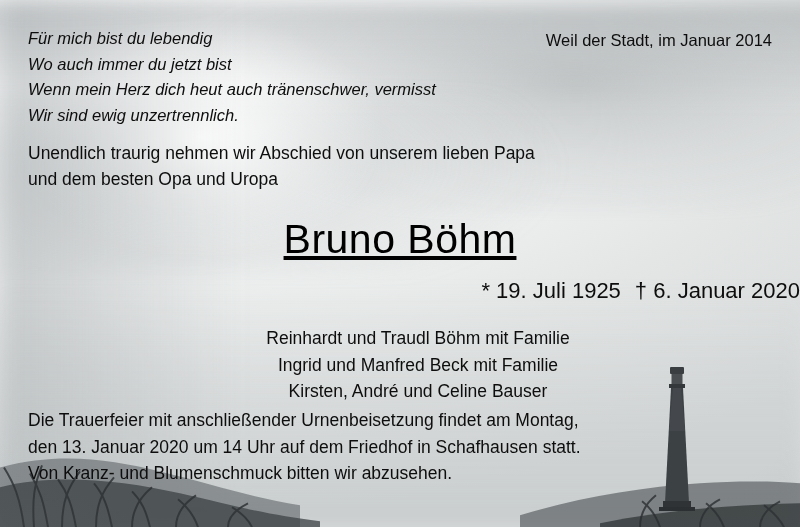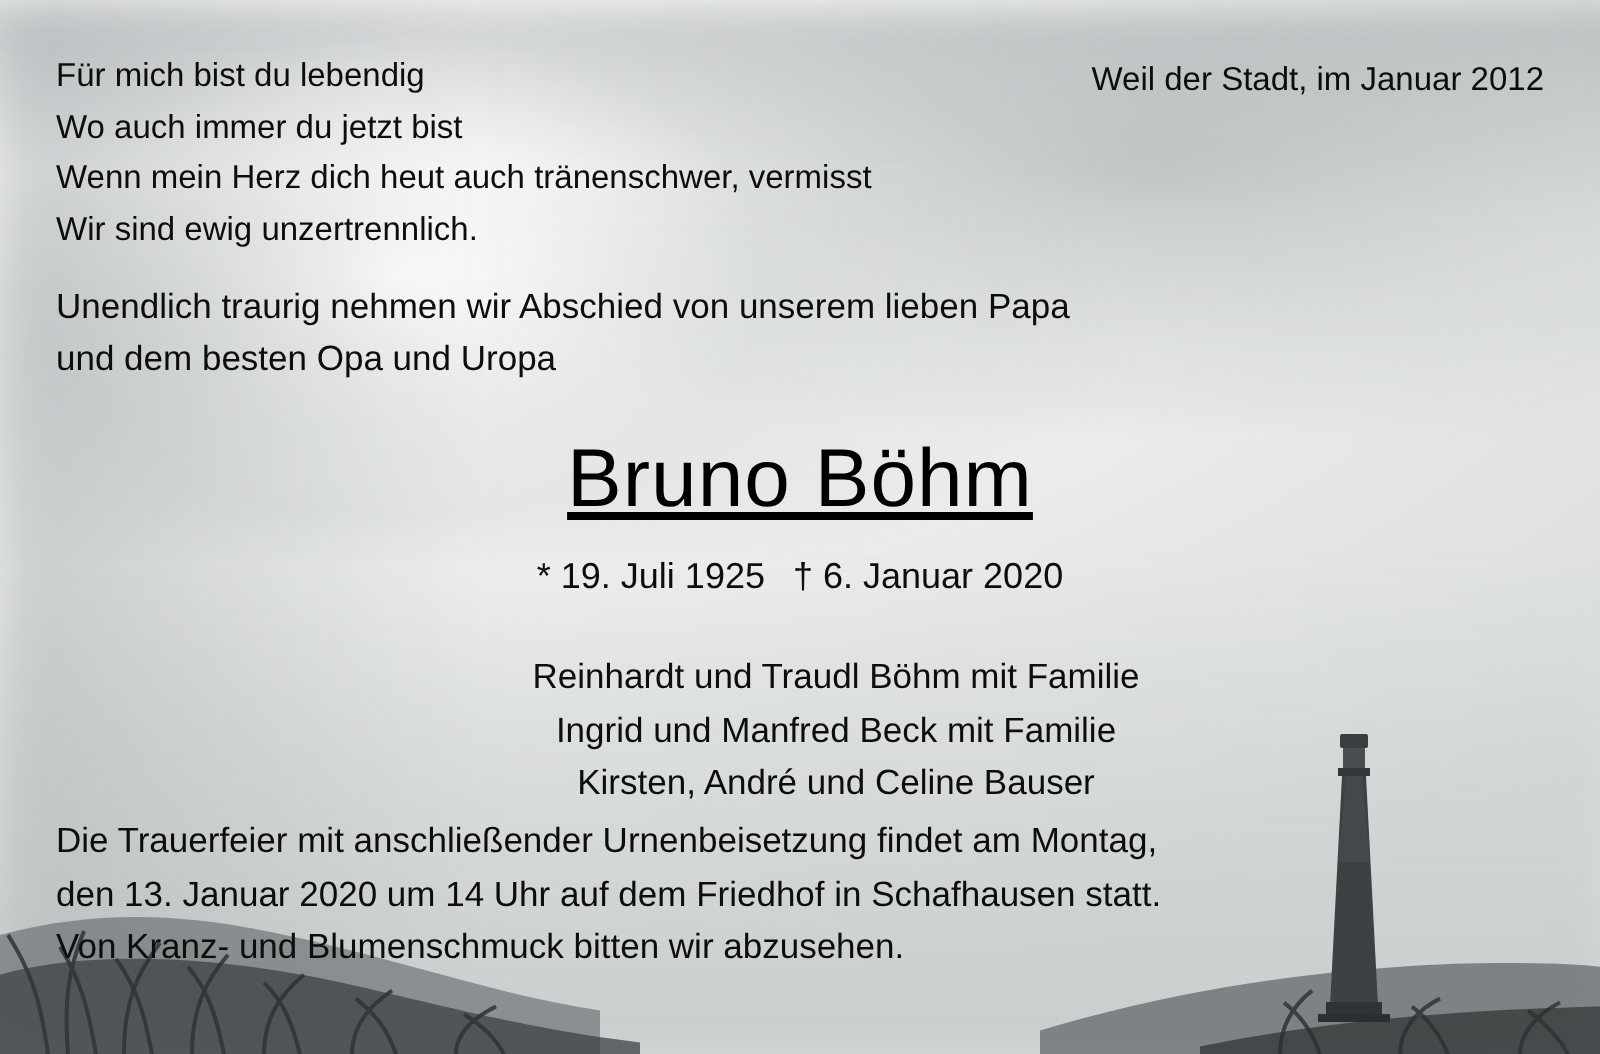--- a/index.html
+++ b/index.html
@@ -119,20 +119,21 @@
     position: absolute;
     top: 26px;
     left: 28px;
     right: 28px;
     display: flex;
     justify-content: space-between;
     align-items: flex-start;
   }
 
   .poem {
+    font-style: italic;
     font-size: 16.5px;
     line-height: 1.55;
     white-space: pre-line;
     color: #0d0d0d;
   }
 
   .place-date {
     font-size: 16.5px;
     line-height: 1.55;
     color: #0d0d0d;
@@ -160,22 +161,22 @@
     letter-spacing: 0.5px;
     color: #000000;
     text-decoration: underline;
   }
 
   .dates {
     position: absolute;
     top: 278px;
     left: 0;
     right: 0;
-    text-align: center;
-    font-size: 18px;
+    text-align: right;
+    font-size: 22px;
     color: #0d0d0d;
   }
   .dates .sep { display: inline-block; width: 14px; }
 
   .family {
     position: absolute;
     top: 325px;
     left: 0;
     right: 0;
     text-align: center;
@@ -258,21 +259,21 @@
     <div class="vignette"></div>
   </div>
 
   <div class="content">
 
     <div class="top-row">
       <div class="poem">Für mich bist du lebendig
 Wo auch immer du jetzt bist
 Wenn mein Herz dich heut auch tränenschwer, vermisst
 Wir sind ewig unzertrennlich.</div>
-      <div class="place-date">Weil der Stadt, im Januar 2012</div>
+      <div class="place-date">Weil der Stadt, im Januar 2014</div>
     </div>
 
     <div class="intro">Unendlich traurig nehmen wir Abschied von unserem lieben Papa
 und dem besten Opa und Uropa</div>
 
     <div class="name">Bruno Böhm</div>
 
     <div class="dates">
       <span>* 19. Juli 1925</span><span class="sep"></span><span>† 6. Januar 2020</span>
     </div>

